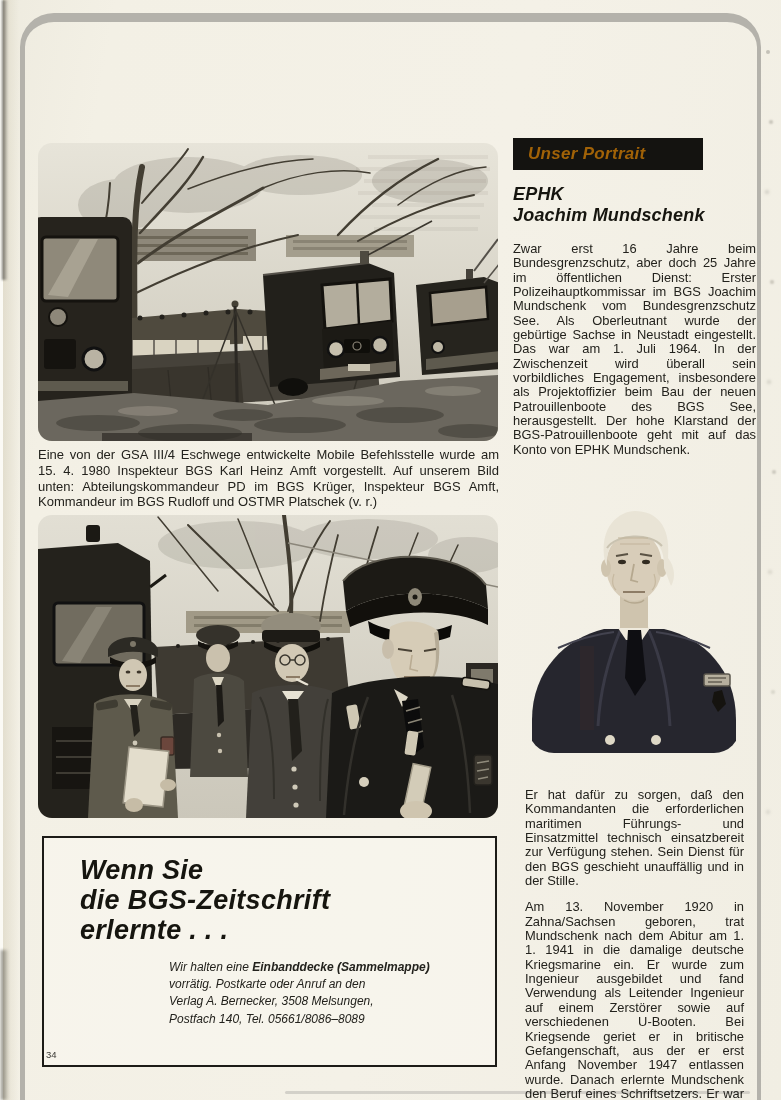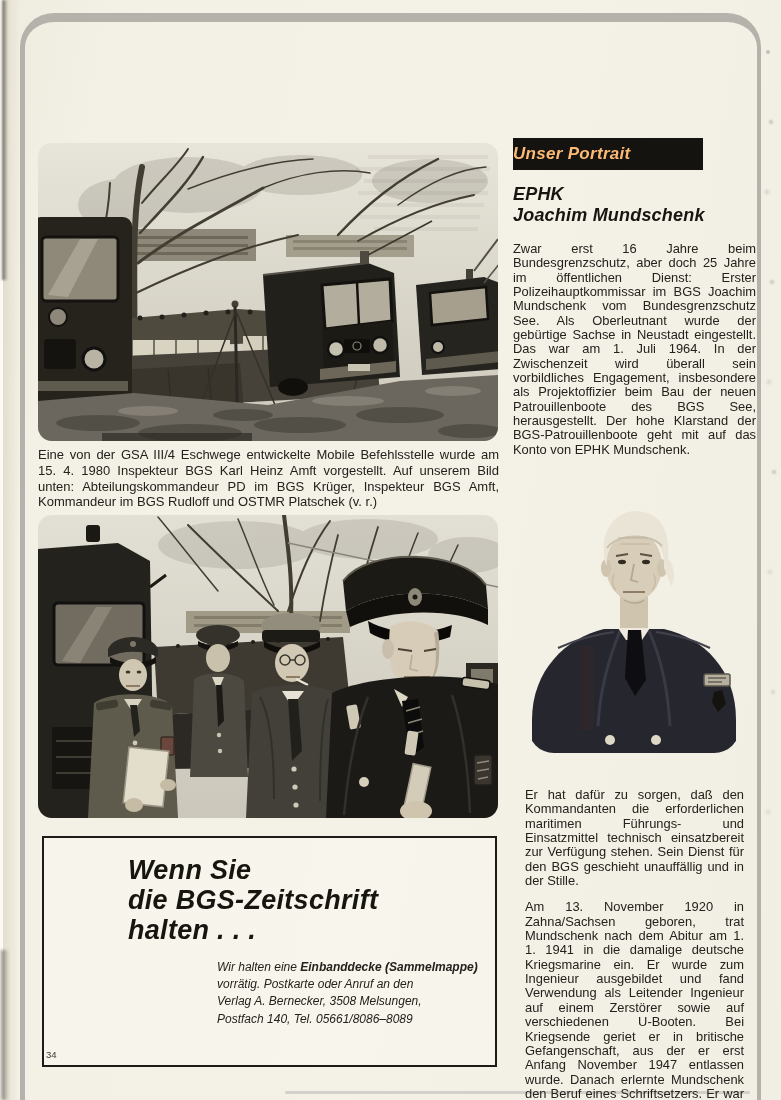--- a/index.html
+++ b/index.html
@@ -35,33 +35,33 @@
   .photo{position:absolute;overflow:hidden;}
   .photo svg{display:block;width:100%;height:100%;}
   #photo-command-post{left:38px;top:143px;width:460px;height:298px;border-radius:14px;}
   #photo-officers{left:38px;top:515px;width:460px;height:303px;border-radius:14px;}
   #photo-portrait{left:528px;top:508px;width:212px;height:245px;border-radius:4px 4px 26px 26px;}
   
   .caption{position:absolute;left:38px;top:447px;width:461px;
     font-size:13px;line-height:15.8px;text-align:justify;color:#23221d;}
   .header-box{position:absolute;left:513px;top:138px;width:190px;height:32px;
     background:#141310;display:flex;align-items:center;}
-  .header-box span{color:#fdba74;font-weight:bold;font-style:italic;font-size:17px;
-    letter-spacing:.3px;text-align:center;}
+  .header-box span{color:#a16207;font-weight:bold;font-style:italic;font-size:17px;
+    padding-left:15px;letter-spacing:.3px;text-align:center;}
   .portrait-title{position:absolute;left:513px;top:184px;width:243px;
     font-weight:bold;font-style:italic;font-size:18px;line-height:20.5px;color:#16150f;letter-spacing:.2px;}
   .body-col{position:absolute;width:243px;font-size:12.9px;line-height:14.35px;
     text-align:justify;color:#23221d;}
   .body-col p{margin:12px;}
   #right-para1{left:513px;top:242px;}
   #right-lower{left:513px;top:776px;}
   .credit{text-align:right;margin-top:1px;}
   
   .ad-box{position:absolute;left:42px;top:836px;width:455px;height:231px;
-    border:2.5px solid #1c1b17;box-sizing:border-box;background:rgba(250,248,240,.55);padding-left:48px;}
+    border:2.5px solid #1c1b17;box-sizing:border-box;background:rgba(250,248,240,.55);}
   .ad-headline{margin:17px 0 0 36px;font-weight:bold;font-style:italic;
     font-size:27px;line-height:30px;color:#16150f;letter-spacing:.3px;}
   .ad-body{margin:14px 12px 0 125px;font-size:12px;line-height:17.2px;color:#23221d;font-style:italic;}
   .page-number{position:absolute;left:26px;top:1049px;font-size:9.5px;color:#3a3934;padding-left:20px;}
   b{font-weight:bold;}
 </style>
 </head>
 <body>
 
 <div id="page">
@@ -455,21 +455,21 @@
   <div id="right-lower" class="body-col">
     <p>Er hat dafür zu sorgen, daß den Kommandanten die erforderlichen maritimen Führungs- und Einsatzmittel technisch einsatzbereit zur Verfügung stehen. Sein Dienst für den BGS geschieht unauffällig und in der Stille.</p>
     <p>Am 13. November 1920 in Zahna/Sachsen geboren, trat Mundschenk nach dem Abitur am 1. 1. 1941 in die damalige deutsche Kriegsmarine ein. Er wurde zum Ingenieur ausgebildet und fand Verwendung als Leitender Ingenieur auf einem Zerstörer sowie auf verschiedenen U-Booten. Bei Kriegsende geriet er in britische Gefangenschaft, aus der er erst Anfang November 1947 entlassen wurde. Danach erlernte Mundschenk den Beruf eines Schriftsetzers. Er war als Maschinensetzer in einem Druckereibetrieb tätig, bevor er die blaue Uniform wieder anziehen konnte.</p>
     <div class="credit">owi/Foto: Neumann</div>
   </div>
 
   <div class="ad-box">
     <div class="ad-headline">
       <div>Wenn Sie</div>
       <div>die BGS-Zeitschrift</div>
-      <div>halten . . .</div>
+      <div>erlernte . . .</div>
     </div>
     <div class="ad-body">
       <div><span>Wir halten eine </span><b>Einbanddecke (Sammelmappe)</b></div>
       <div>vorrätig. Postkarte oder Anruf an den</div>
       <div>Verlag A. Bernecker, 3508 Melsungen,</div>
       <div>Postfach 140, Tel. 05661/8086–8089</div>
     </div>
   </div>
 
   <div class="page-number">34</div>

